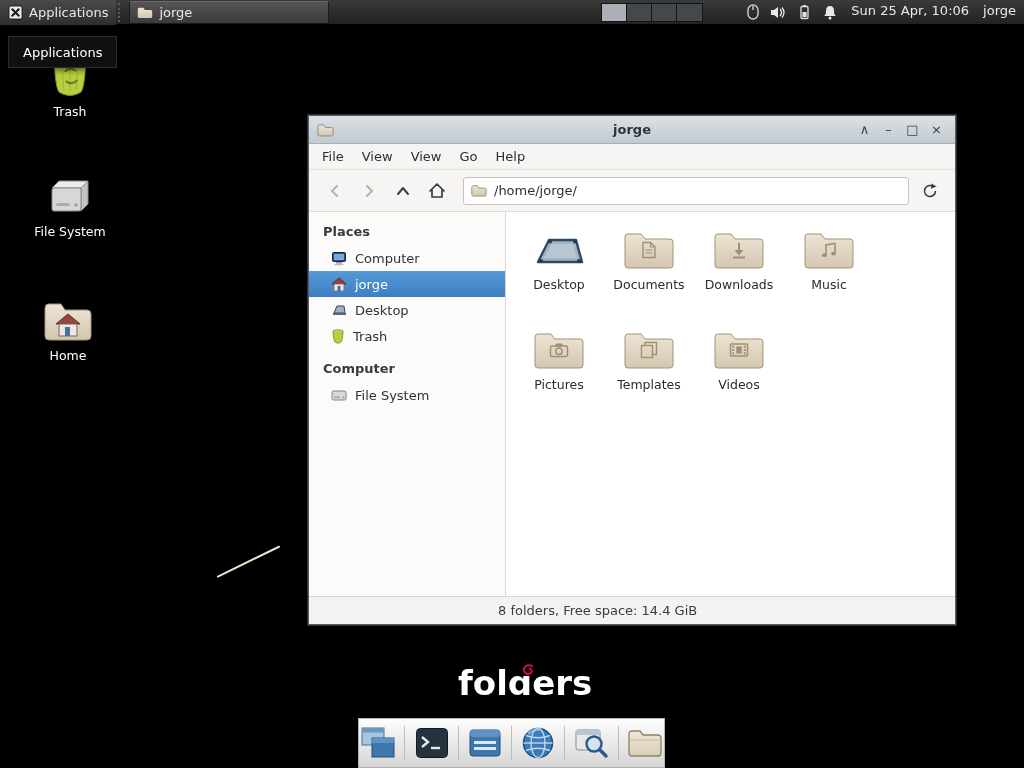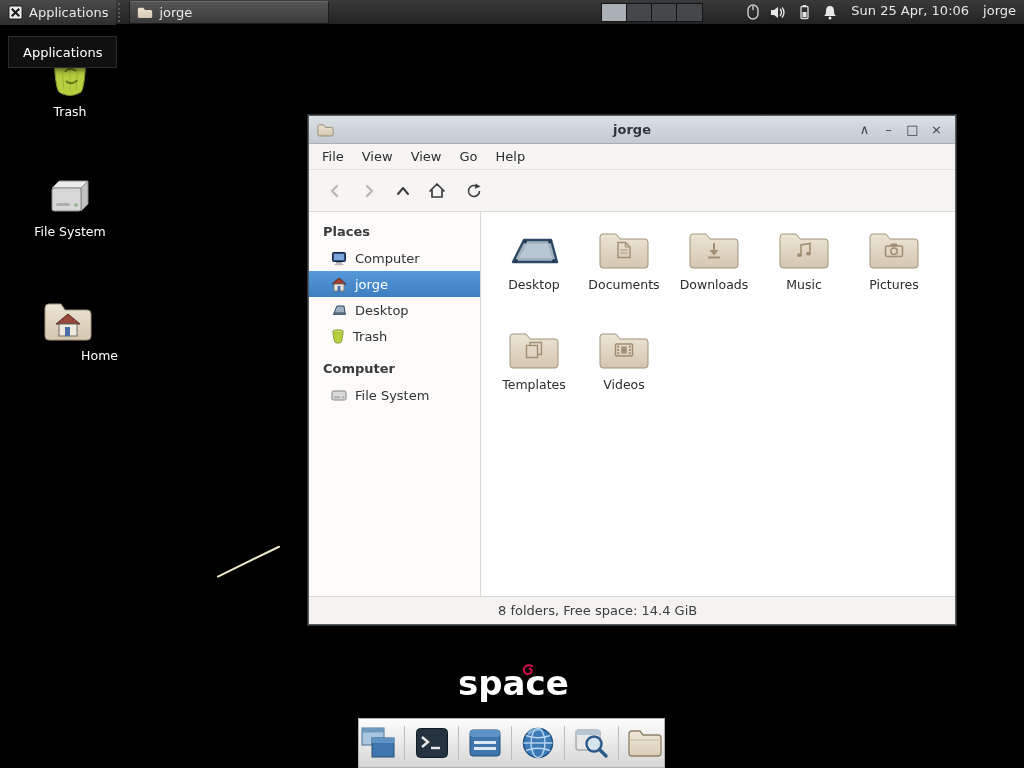--- a/index.html
+++ b/index.html
@@ -29,21 +29,21 @@
   .tooltip { position:absolute; left:8px; top:36px; height:32px; background:#101010;
              border:1px solid #2c2c2c; color:#fff; font-size:13px; display:flex;
              align-items:center; padding:0 14px; z-index:40; box-shadow:0 2px 6px rgba(0,0,0,.6); }
 
   
   .dicon { position:absolute; width:100px; text-align:center; color:#fff; font-size:12.5px; }
   .dicon .dico-img { height:50px; display:flex; align-items:flex-end; justify-content:center; }
   .dicon .dlabel { margin-top:6px; text-shadow:0 1px 2px #000, 0 0 3px #000; }
   .dicon-trash { left:20px; top:48px; }
   .dicon-fs { left:20px; top:168px; }
-  .dicon-home { left:18px; top:292px;text-align:right; }
+  .dicon-home { left:18px; top:292px; }
 
   .artifact { position:absolute; left:217px; top:576px; width:70px; height:2px;
               background:#ece7c8; transform:rotate(-26deg); transform-origin:left center; border-radius:2px; }
 
   
   .window { position:absolute; left:308px; top:115px; width:648px; height:510px;
             background:#f6f5f3; border:1px solid #565d62; box-shadow:0 0 0 1px #2c3033, 0 8px 24px rgba(0,0,0,.55);
             display:flex; flex-direction:column; font-size:13px; color:#2e2e2e; }
   .titlebar { height:28px; background:linear-gradient(#dbe1e5,#c2cad0); border-bottom:1px solid #a7afb5;
               display:flex; align-items:center; position:relative; padding:0 8px; flex:0 0 auto; }
@@ -55,21 +55,21 @@
              border-bottom:1px solid #e3e0da; flex:0 0 auto; }
   .menu-item { padding:3px 9px; border-radius:2px; }
   .toolbar { height:42px; display:flex; align-items:center; padding:0 10px; gap:2px;
              background:#f6f5f3; border-bottom:1px solid #dedbd5; flex:0 0 auto; }
   .tool-btn { width:32px; height:30px; display:flex; align-items:center; justify-content:center; border-radius:3px; }
   .path-entry { flex:1; height:28px; margin-left:8px; background:#fff; border:1px solid #c8c2ba;
                 border-radius:3px; display:flex; align-items:center; gap:7px; padding:0 7px; }
   .reload-btn { width:30px; height:30px; margin-left:4px; display:flex; align-items:center; justify-content:center; }
 
   .content { flex:1 1 auto; display:flex; min-height:0; background:#fff; }
-  .sidebar { width:172px; background:#fcfbfa; border-right:1px solid #dbd8d3; padding-top:8px; flex:0 0 auto; }
+  .sidebar { width:197px; background:#fcfbfa; border-right:1px solid #dbd8d3; padding-top:8px; flex:0 0 auto; }
   .side-header { font-weight:bold; color:#3a3a3a; padding:4px 14px 6px 14px; }
   .side-row { height:26px; display:flex; align-items:center; gap:8px; padding-left:22px; color:#333; }
   .side-row.selected { background:linear-gradient(#559ad9,#3d7ec0); color:#fff; }
   .mainpane { flex:1; display:flex; flex-direction:column; min-width:0; }
   .icons-grid { flex:1; display:flex; flex-wrap:wrap; align-content:flex-start;
                 padding:14px 0 0 8px; }
   .cell { width:90px; height:100px; display:flex; flex-direction:column; align-items:center; }
   .cell .cicon { height:44px; display:flex; align-items:flex-end; justify-content:center; position:relative; }
   .cell .clabel { margin-top:7px; font-size:12.5px; color:#2b2b2b; }
   .glyph { position:absolute; left:50%; top:55%; transform:translate(-50%,-50%); }
@@ -248,20 +248,28 @@
       <span class="tool-btn">
         <svg width="16" height="16" viewBox="0 0 16 16">
             <polyline points="3,11 8,5 13,11" fill="none" stroke="#3d3d3d" stroke-width="2" stroke-linecap="round" stroke-linejoin="round"></polyline>
           </svg>
       </span>
       <span class="tool-btn">
         <svg width="18" height="17" viewBox="0 0 18 17">
             <path d="M2 9 L9 2 L16 9 M4 8 V15 H14 V8" fill="none" stroke="#3d3d3d" stroke-width="1.7" stroke-linecap="round" stroke-linejoin="round"></path>
           </svg>
       </span>
+      <div class="path-entry">
+        <span style="display:flex">
+          <svg width="16" height="13" viewBox="0 0 20 16">
+              <path d="M1 4 Q1 2 3 2 H8 L10 5 H17 Q19 5 19 7 V13 Q19 15 17 15 H3 Q1 15 1 13 Z" fill="url(#foldg)" stroke="#8f8166"></path>
+            </svg>
+        </span>
+        <span>/home/jorge/</span>
+      </div>
       <span class="reload-btn">
         <svg width="16" height="16" viewBox="0 0 16 16">
             <path d="M13.5 8 A5.5 5.5 0 1 1 10.8 3.3" fill="none" stroke="#3d3d3d" stroke-width="1.6"></path>
             <polygon points="9.5,0.5 14.5,3.5 9,5.8" fill="#3d3d3d"></polygon>
           </svg>
       </span>
     </div>
 
     <div class="content">
 
@@ -434,21 +442,21 @@
         </div>
       </div>
     </div>
 
     <div class="statusbar">
       <span>8 folders, Free space: 14.4 GiB</span>
     </div>
   </div>
 
   <div class="debian">
-    <span>space</span>
+    <span>folders</span>
     <span class="swirl-box">
       <svg width="12" height="12" viewBox="0 0 12 12">
           <path d="M10 2 C5 0 1 3 2 7 C3 10.2 7 11 9 8.6 C10.2 7 9.5 4.8 7.6 4.4" fill="none" stroke="#d70a53" stroke-width="2" stroke-linecap="round"></path>
         </svg>
     </span>
   </div>
 
   <div class="dock">
     <span class="dock-btn">
       <svg width="36" height="34" viewBox="0 0 36 34">

